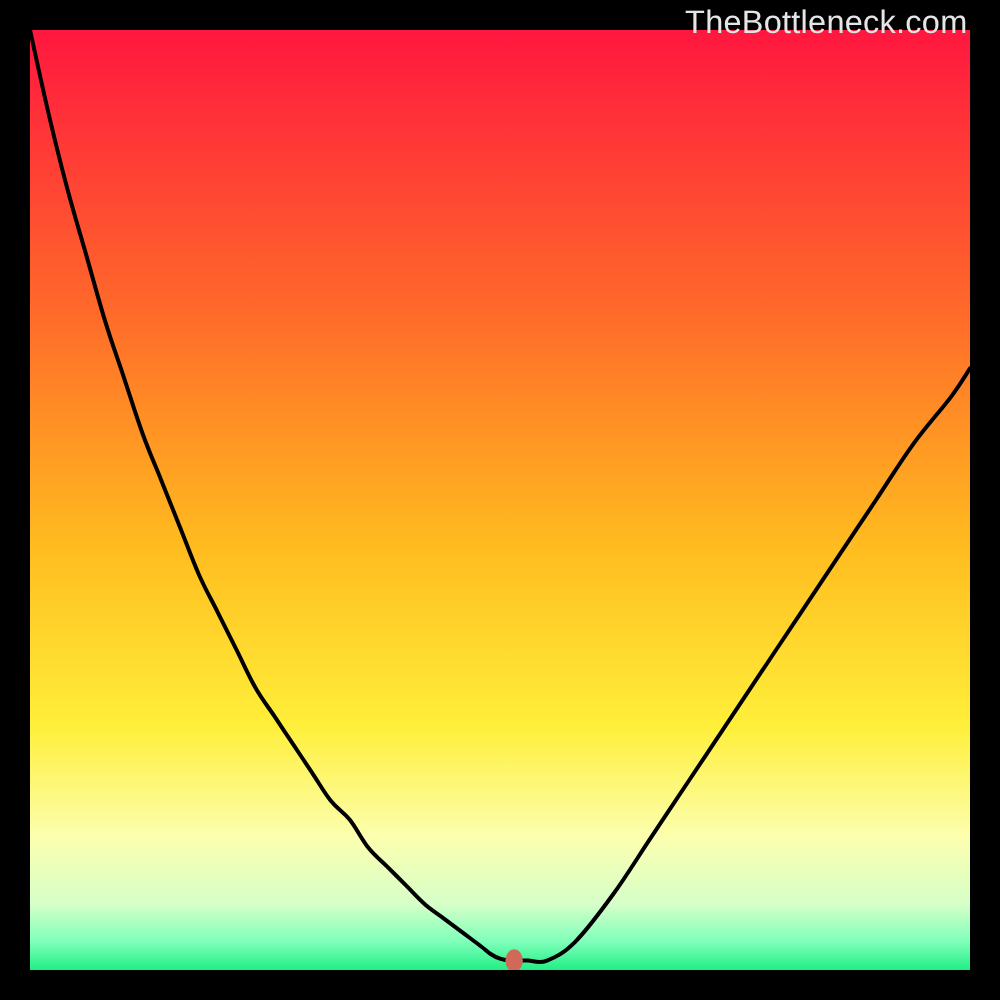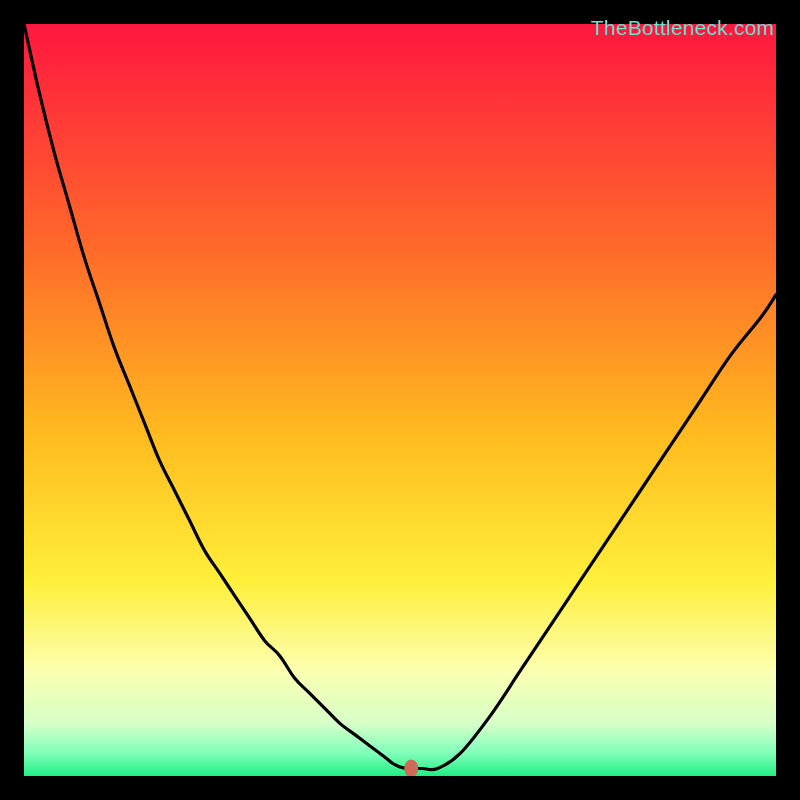--- a/index.html
+++ b/index.html
@@ -21,24 +21,24 @@
   }
   .plot {
     position: absolute;
     left: 0;
     top: 0;
     width: 752px;
     height: 752px;
   }
   .watermark {
     position: absolute;
-    top: 16px;
+    top: 2px;
     right: 26px;
-    color: #5eead4;
-    font-size: 21px;
+    color: #e5e5e5;
+    font-size: 26px;
     font-weight: 500;
     letter-spacing: 0.2px;
   }
   svg { display: block; }
 </style>
 </head>
 <body>
 
 <div class="frame">
   <svg class="plot" viewBox="0 0 752 752">

